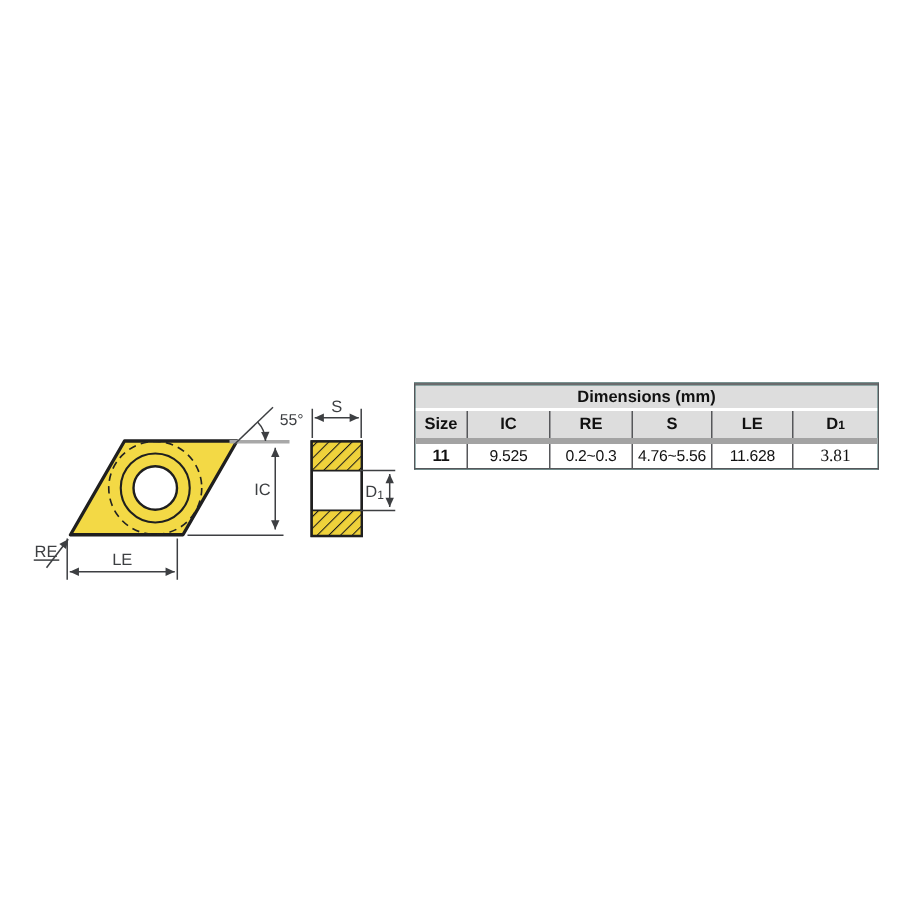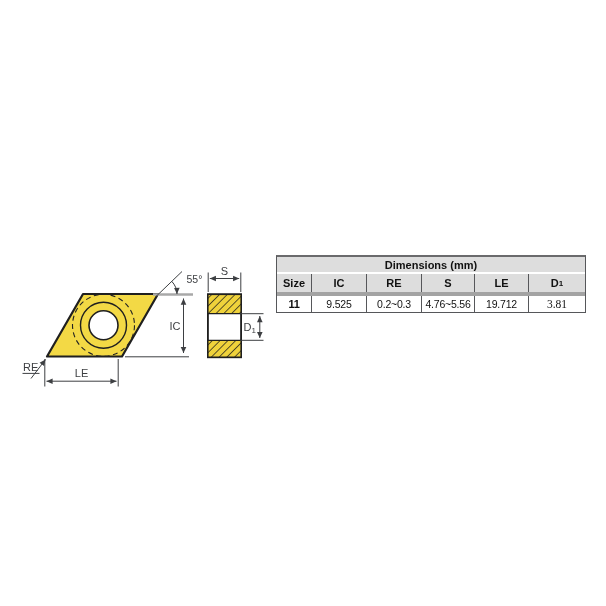--- a/index.html
+++ b/index.html
@@ -121,17 +121,17 @@
         <span>D</span>
         <span class="subchar">1</span>
       </div>
   </div>
 
   <div class="t-row t-data">
     <div class="t-cell c0 sizeval">11</div>
     <div class="t-cell c1">9.525</div>
     <div class="t-cell c2">0.2~0.3</div>
     <div class="t-cell c3">4.76~5.56</div>
-    <div class="t-cell c4">19.712</div>
+    <div class="t-cell c4">11.628</div>
     <div class="t-cell c5 d1val">3.81</div>
   </div>
 
 </div>
 
 </body></html>

